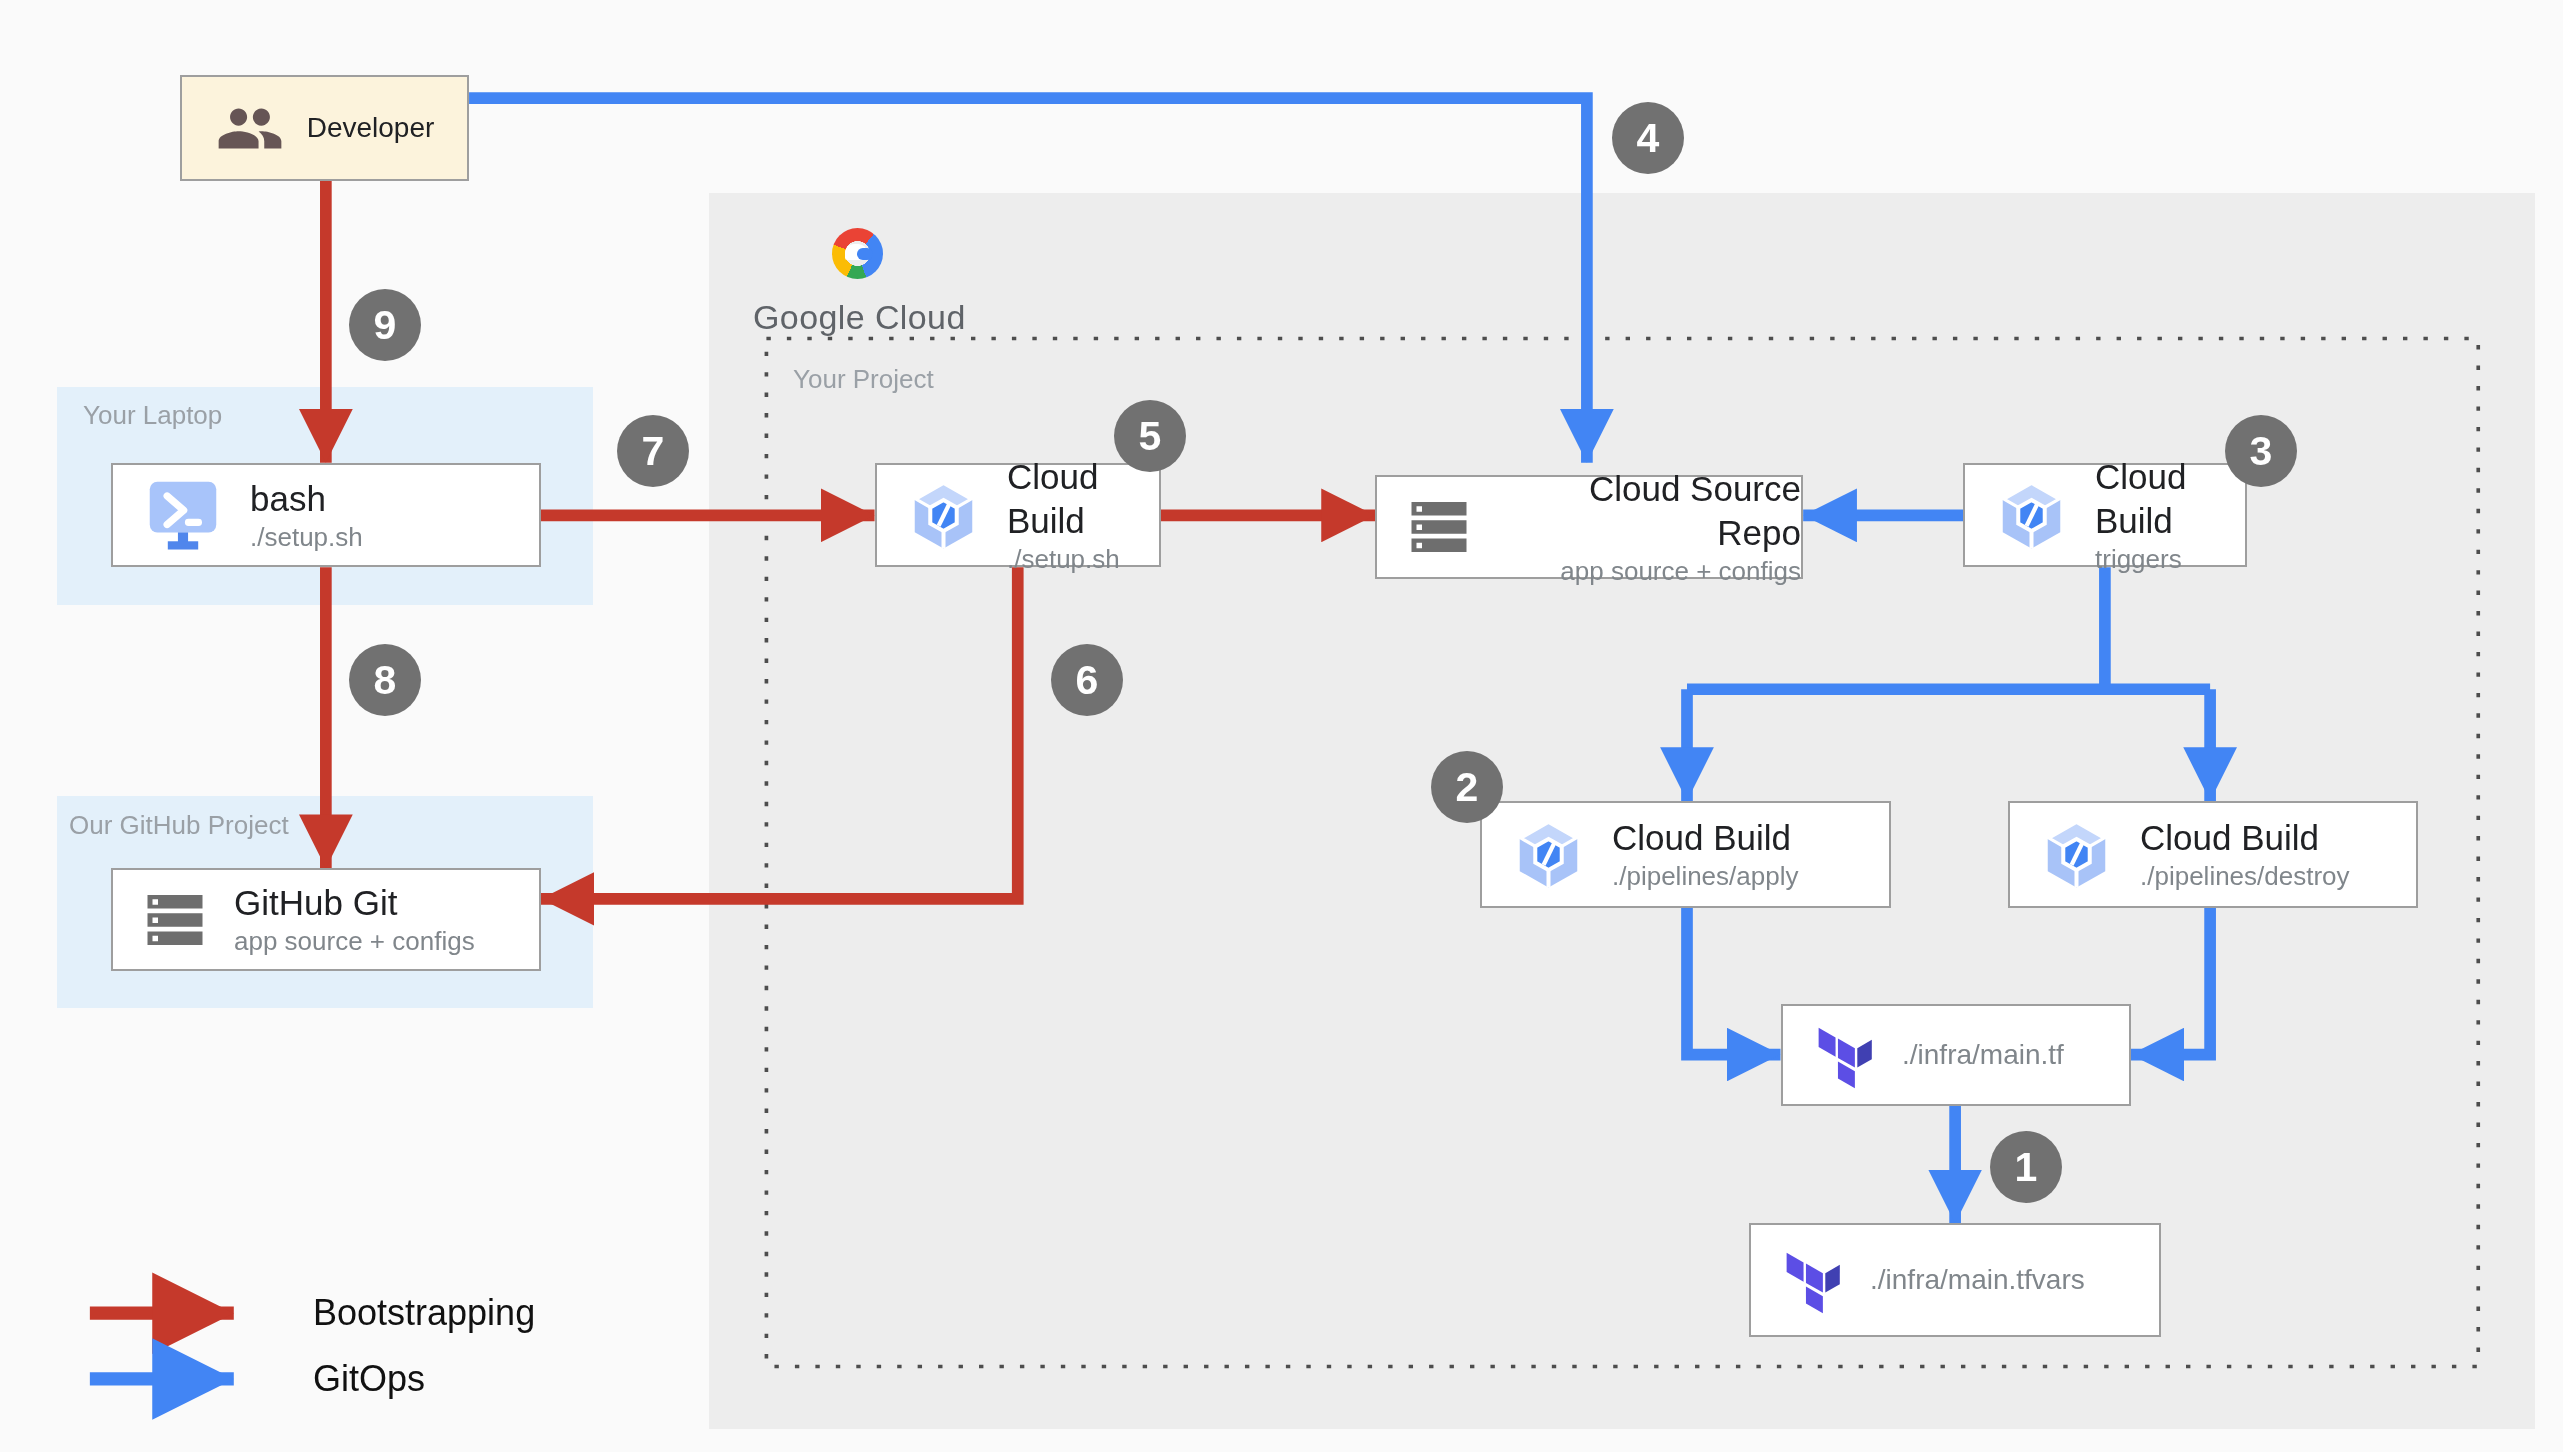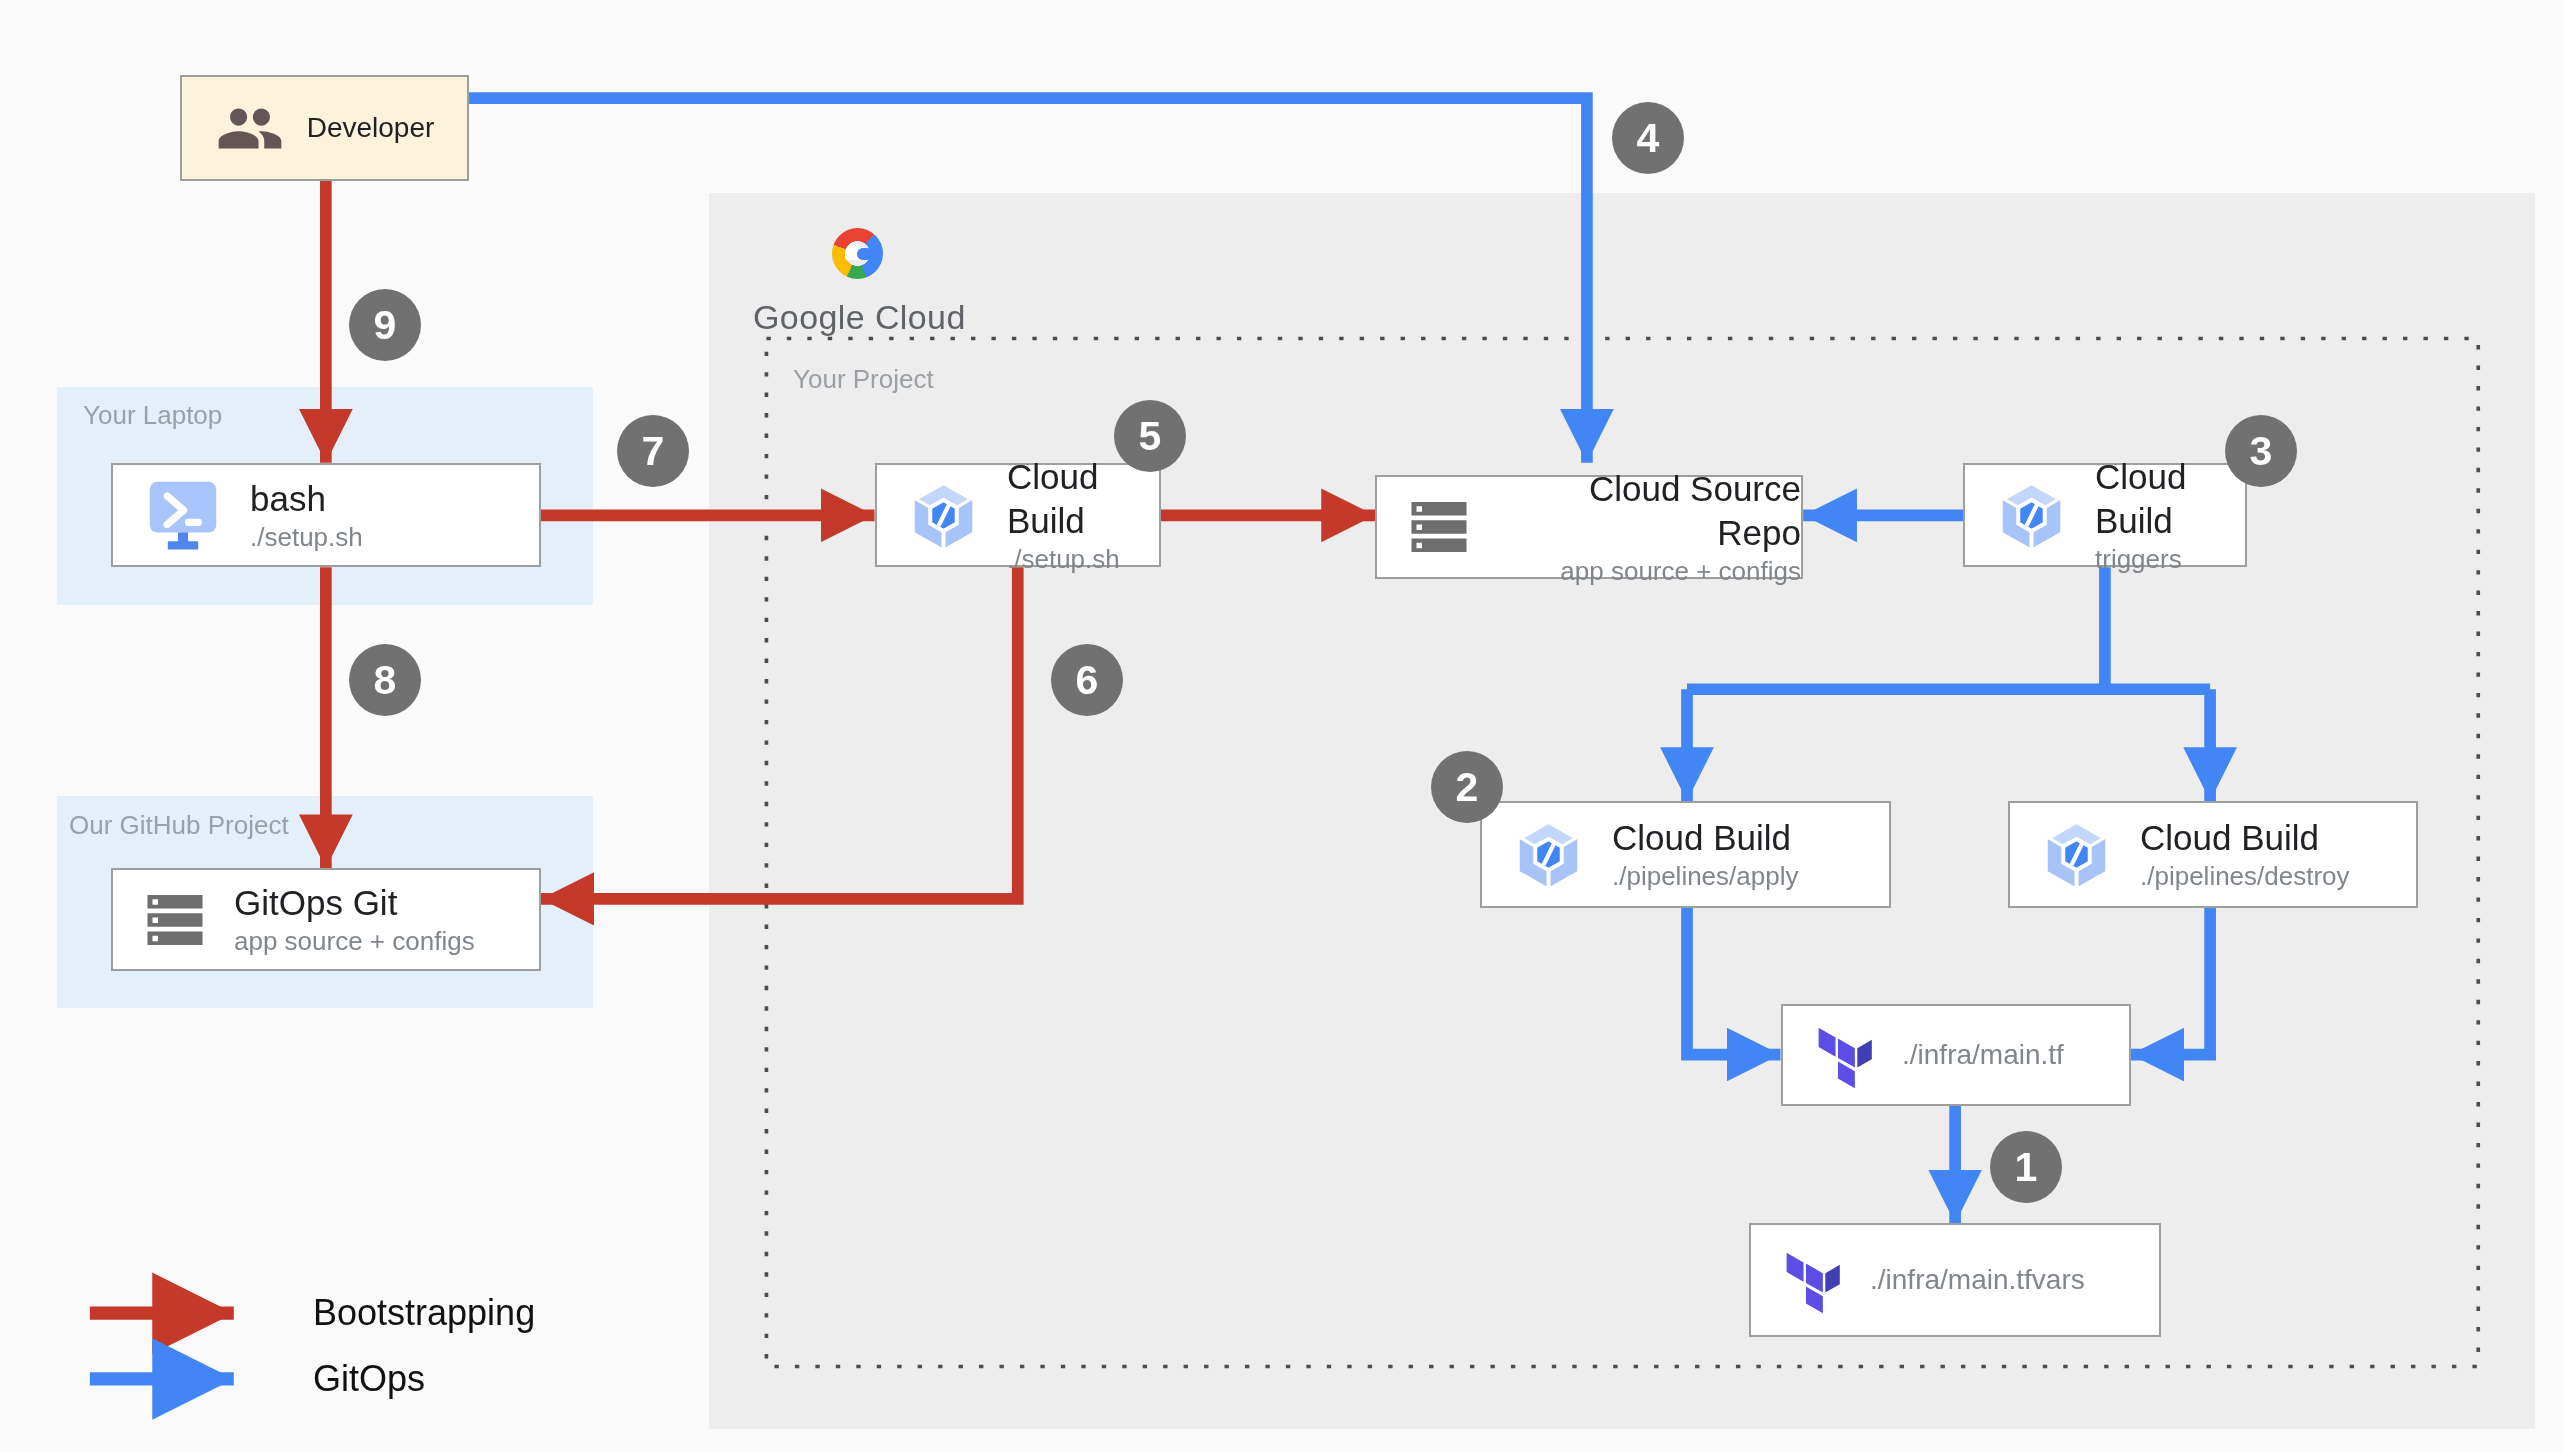--- a/index.html
+++ b/index.html
@@ -144,21 +144,21 @@
           <rect x="1" y="8.3" width="22" height="5.4"></rect>
           <rect x="1" y="15.6" width="22" height="5.4"></rect>
       </g>
       <g fill="#FFFFFF">
         <rect x="3" y="2.7" width="2.2" height="2.2"></rect>
           <rect x="3" y="10" width="2.2" height="2.2"></rect>
           <rect x="3" y="17.3" width="2.2" height="2.2"></rect>
       </g>
     </svg>
     <div class="nt">
-      <span class="t">GitOps Git</span>
+      <span class="t">GitHub Git</span>
       <span class="s">app source + configs</span>
     </div>
   </div>
 
   <div class="node n-cbsetup">
     <svg class="icon" width="69" height="75" viewBox="0 0 24 26">
       <polygon points="12,1.5 22,7.2 22,18.8 12,24.5 2,18.8 2,7.2" fill="#A8C3F8"></polygon>
       <polygon points="12,1.8 21.6,7.3 16.4,10.3 12,7.8 7.6,10.3 2.4,7.3" fill="#C3D6FB" stroke="#FFFFFF" stroke-width="1.1"></polygon>
       <polygon points="12,7.6 16.6,10.2 16.6,15.8 12,18.4 7.4,15.8 7.4,10.2" fill="#4285F4" stroke="#FFFFFF" stroke-width="1.4"></polygon>
       <line x1="13.9" y1="9.2" x2="10.3" y2="16.6" stroke="#FFFFFF" stroke-width="1.5"></line>

